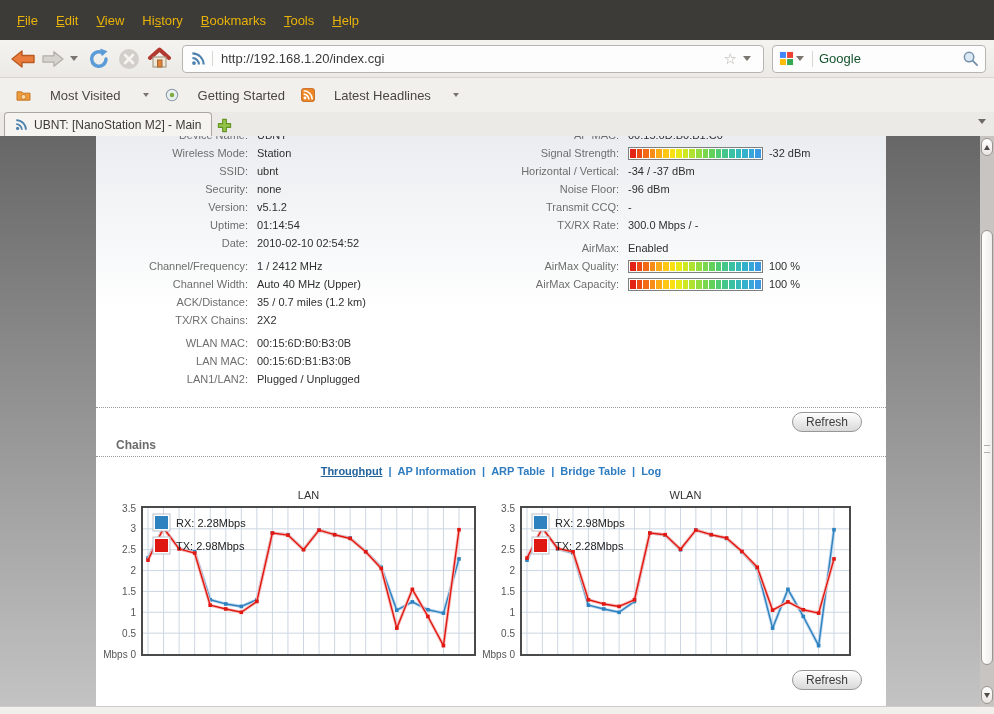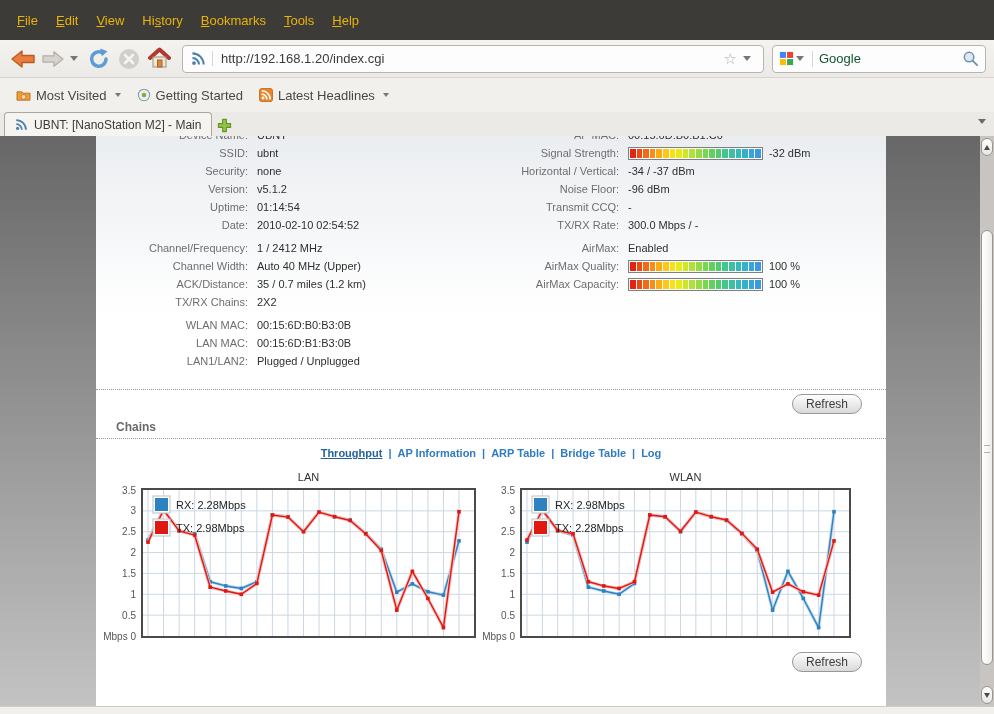--- a/index.html
+++ b/index.html
@@ -25,21 +25,21 @@
   .url-text{flex:1;font-size:13px;color:#3a3a3a;padding-left:8px;white-space:nowrap;overflow:hidden;}
   .url-star{color:#b3afa9;font-size:15px;padding:0 4px;}
   .searchbar{width:200px;height:26px;background:#fdfdfd;border:1px solid #b8b4af;border-radius:4px;
     display:flex;align-items:center;padding:0 6px;}
   .search-sep{width:1px;height:16px;background:#d9d6d2;margin:0 6px 0 2px;}
   .search-placeholder{flex:1;font-size:13px;color:#14532d;}
 
   
   .bookmarksbar{height:34px;background:#f2f0ed;display:flex;align-items:center;padding:0 8px;
     font-size:13px;color:#4a4742;flex:0 0 auto;}
-  .bookmark{display:flex;align-items:center;gap:5px;padding:4px 8px;}
+  .bookmark{display:flex;align-items:center;gap:19px;padding:4px 8px;}
   .bm-caret{width:0;height:0;border-left:3.5px solid transparent;border-right:3.5px solid transparent;
     border-top:4px solid #7a766f;margin-left:3px;}
 
   
   .tabbar{height:24px;background:#eceae6;display:flex;align-items:flex-end;padding:0 4px;
     flex:0 0 auto;position:relative;}
   .tab{height:23px;background:#f6f4f1;border:1px solid #aba7a1;border-bottom:none;
     border-radius:4px 4px 0 0;display:flex;align-items:center;gap:6px;padding:0 10px;
     font-size:12px;color:#3c3a36;}
   .newtab-btn{display:flex;align-items:center;justify-content:center;width:24px;height:22px;}
@@ -217,20 +217,24 @@
   </div>
 
   <div class="viewport">
     <div class="card">
       <div class="status-cols">
         <div class="col-left">
             <div class="status-group">
               <div class="status-row">
                 <span class="s-label">Device Name:</span>
                 <span class="s-value">UBNT</span>
+              </div>
+              <div class="status-row">
+                <span class="s-label">Wireless Mode:</span>
+                <span class="s-value">Station</span>
               </div>
               <div class="status-row">
                 <span class="s-label">SSID:</span>
                 <span class="s-value">ubnt</span>
               </div>
               <div class="status-row">
                 <span class="s-label">Security:</span>
                 <span class="s-value">none</span>
               </div>
               <div class="status-row">

